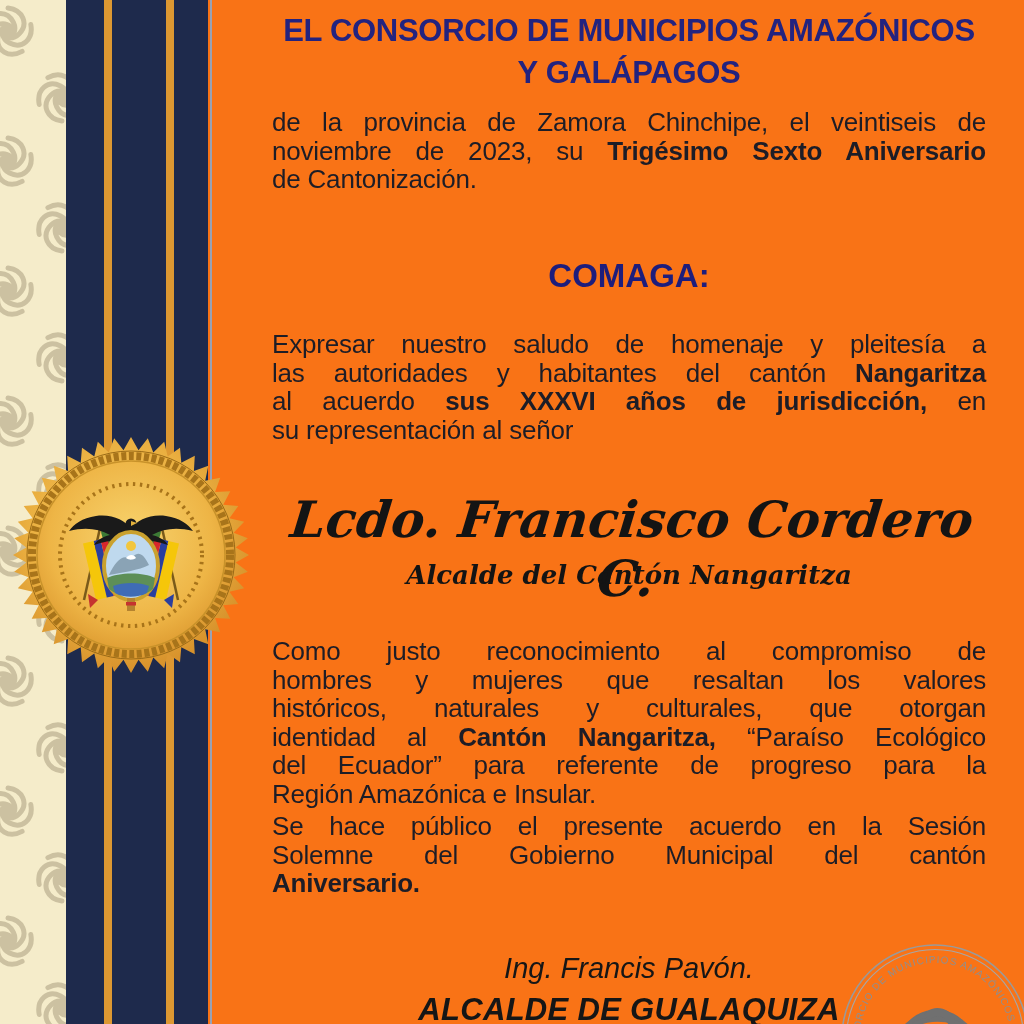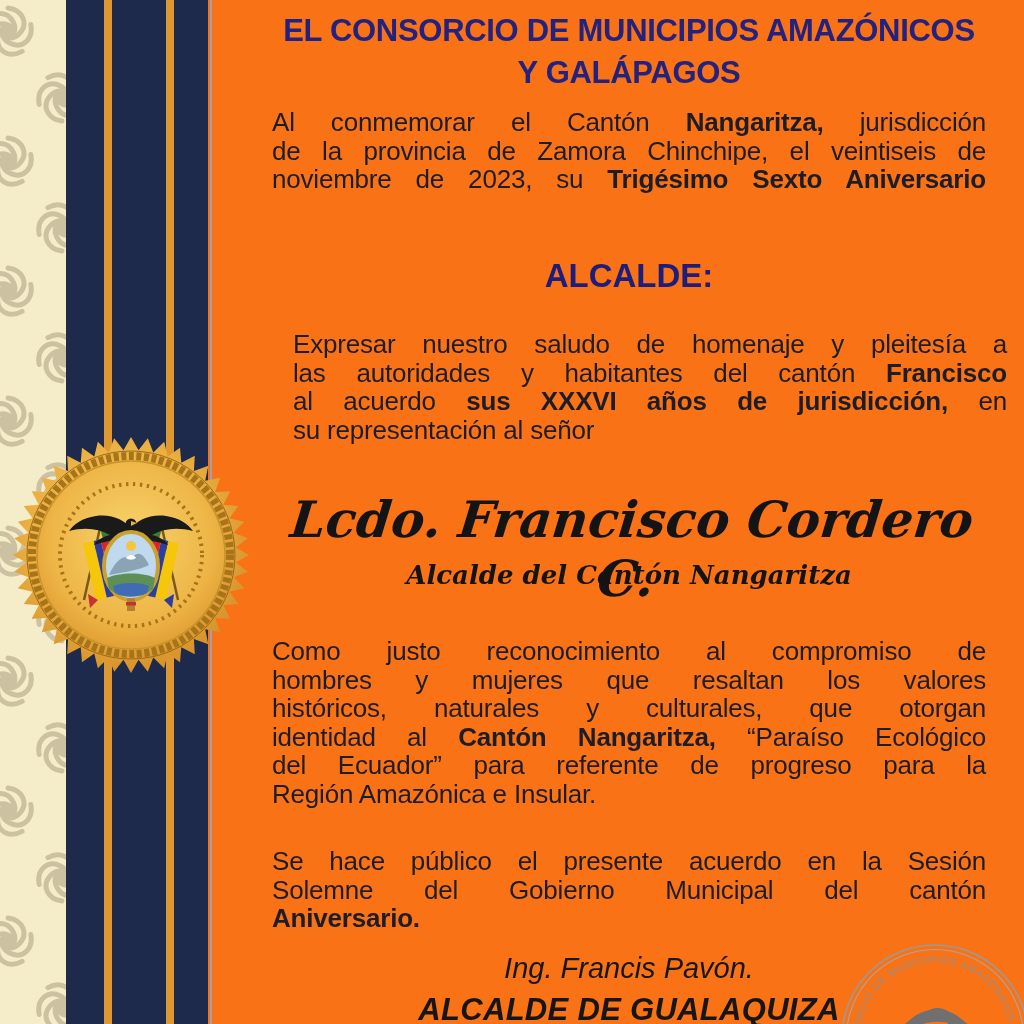--- a/index.html
+++ b/index.html
@@ -13,21 +13,21 @@
   .gold-stripe.s1{left:38px;} .gold-stripe.s2{left:100px;}
   .edge-line{position:absolute;left:210px;top:0;width:2px;height:1024px;background:#9aa2b4;}
   
   .seal{position:absolute;left:8px;top:432px;width:246px;height:246px;}
   
   .col{position:absolute;left:272px;width:714px;color:#1d1d27;}
   .title{top:10px;text-align:center;color:#23237f;font-weight:bold;
          font-size:31px;line-height:42px;letter-spacing:-0.3px;}
   .acuerda{top:257px;text-align:center;color:#1d1d7c;font-weight:bold;font-size:33px;}
   .para{font-size:26px;line-height:28.5px;letter-spacing:-0.2px;}
-  .p1{top:108px;} .p2{top:330px;margin-left:21px;} .p3{top:612px;margin-top:25px;} .p4{top:812px;margin-top:35px;}
+  .p1{top:108px;} .p2{top:330px;} .p3{top:612px;margin-top:25px;} .p4{top:812px;}
   .line{text-align:left;white-space:normal;}
   .line.j{text-align:justify;text-align-last:justify;}
   .b{font-weight:bold;}
   .script-name{top:490px;text-align:center;color:#141414;
         font-family:"DejaVu Serif",serif;font-style:italic;font-weight:bold;
         font-size:50px;transform:skewX(-6deg);}
   .script-sub{top:560px;text-align:center;color:#141414;
         font-family:"DejaVu Serif",serif;font-style:italic;font-weight:bold;font-size:26px;}
   .sig{top:916px;text-align:center;color:#161616;}
   .sig .l1{font-style:italic;font-size:29px;line-height:40px;margin-top:32px;}
@@ -136,30 +136,30 @@
       </g>
     </svg>
   </div>
 
   <div class="col title">
     <div>EL CONSORCIO DE MUNICIPIOS AMAZÓNICOS</div>
     <div>Y GALÁPAGOS</div>
   </div>
 
   <div class="col para p1">
-      <div class="line j"><span>Al conmemorar el Cantón </span><span class="b">Nangaritza,</span><span> jurisdicción</span></div>
       <div class="line j"><span>de la provincia de Zamora Chinchipe, el veintiseis de</span></div>
       <div class="line j"><span>noviembre de 2023, su </span><span class="b">Trigésimo Sexto Aniversario</span></div>
-    </div>
-
-  <div class="col acuerda">ALCALDE:</div>
+      <div class="line"><span>de Cantonización.</span></div>
+    </div>
+
+  <div class="col acuerda">COMAGA:</div>
 
   <div class="col para p2">
       <div class="line j"><span>Expresar nuestro saludo de homenaje y pleitesía a</span></div>
-      <div class="line j"><span>las autoridades y habitantes del cantón </span><span class="b">Francisco</span></div>
+      <div class="line j"><span>las autoridades y habitantes del cantón </span><span class="b">Nangaritza</span></div>
       <div class="line j"><span>al acuerdo </span><span class="b">sus XXXVI años de jurisdicción,</span><span> en</span></div>
       <div class="line"><span>su  representación al  señor</span></div>
     </div>
 
   <div class="col script-name">Lcdo. Francisco Cordero C.</div>
   <div class="col script-sub">Alcalde  del Cantón Nangaritza</div>
 
   <div class="col para p3">
       <div class="line j"><span>Como justo reconocimiento al compromiso de</span></div>
       <div class="line j"><span>hombres y mujeres que resaltan los valores</span></div>

